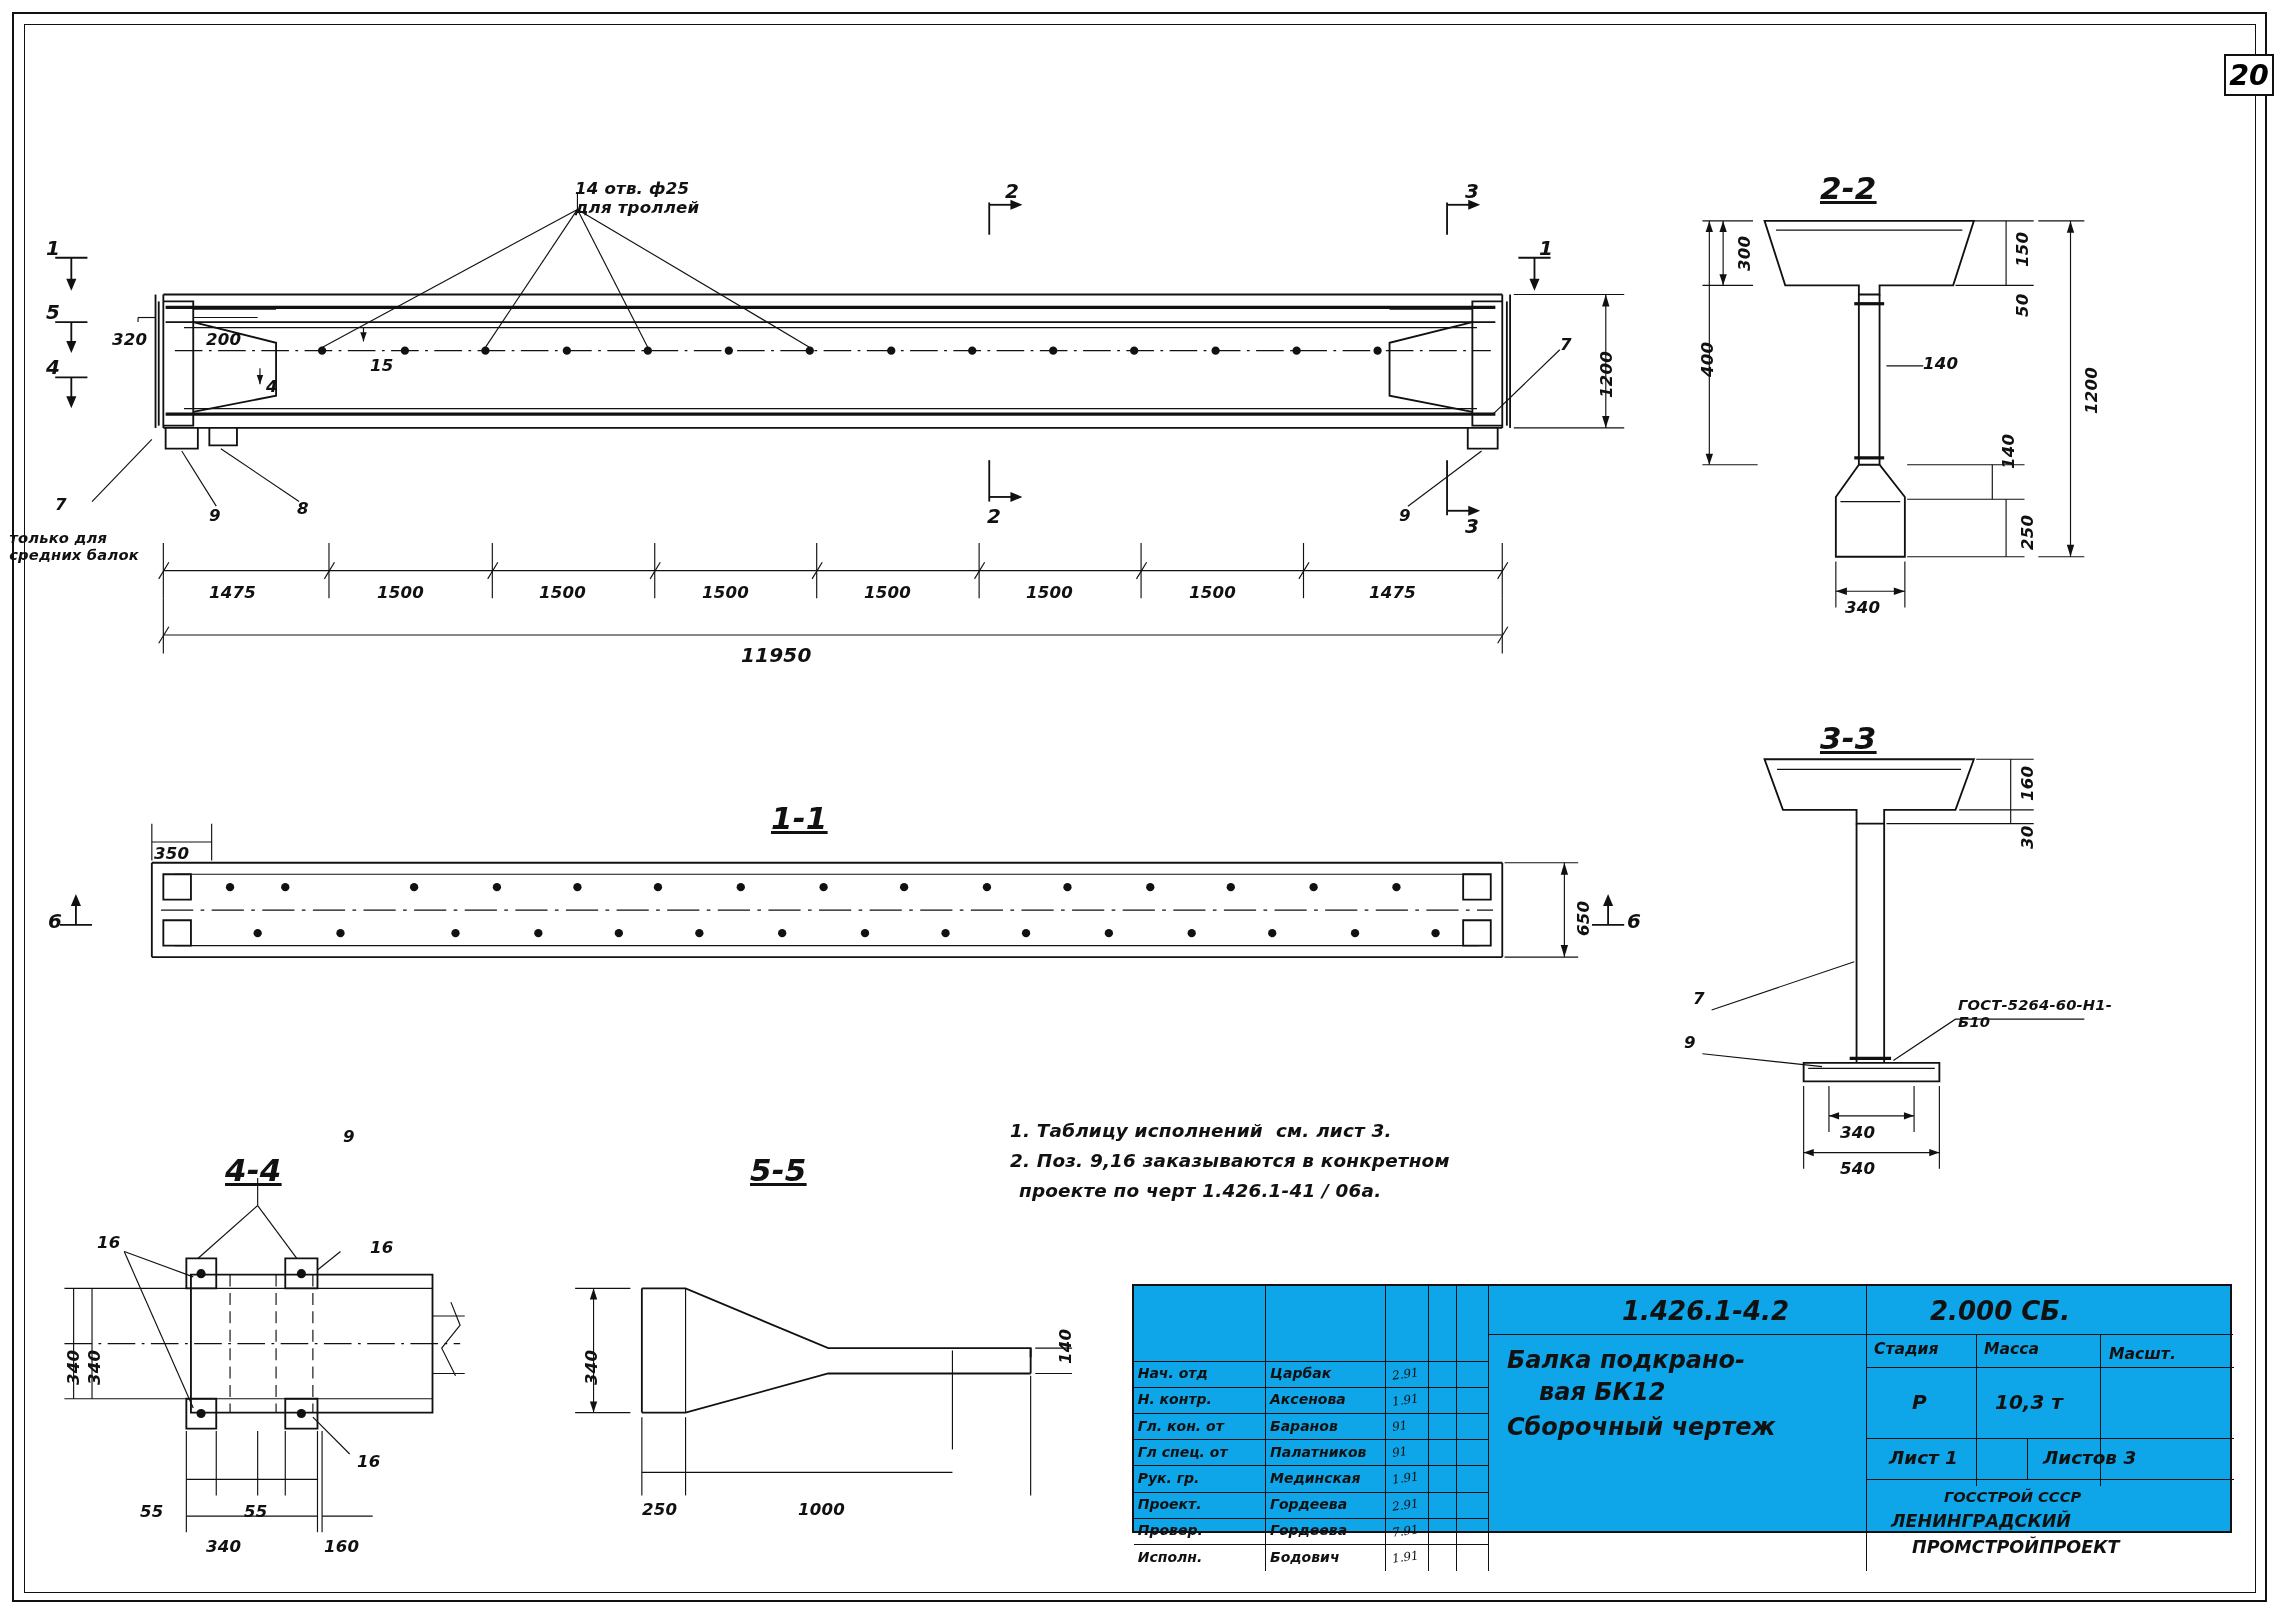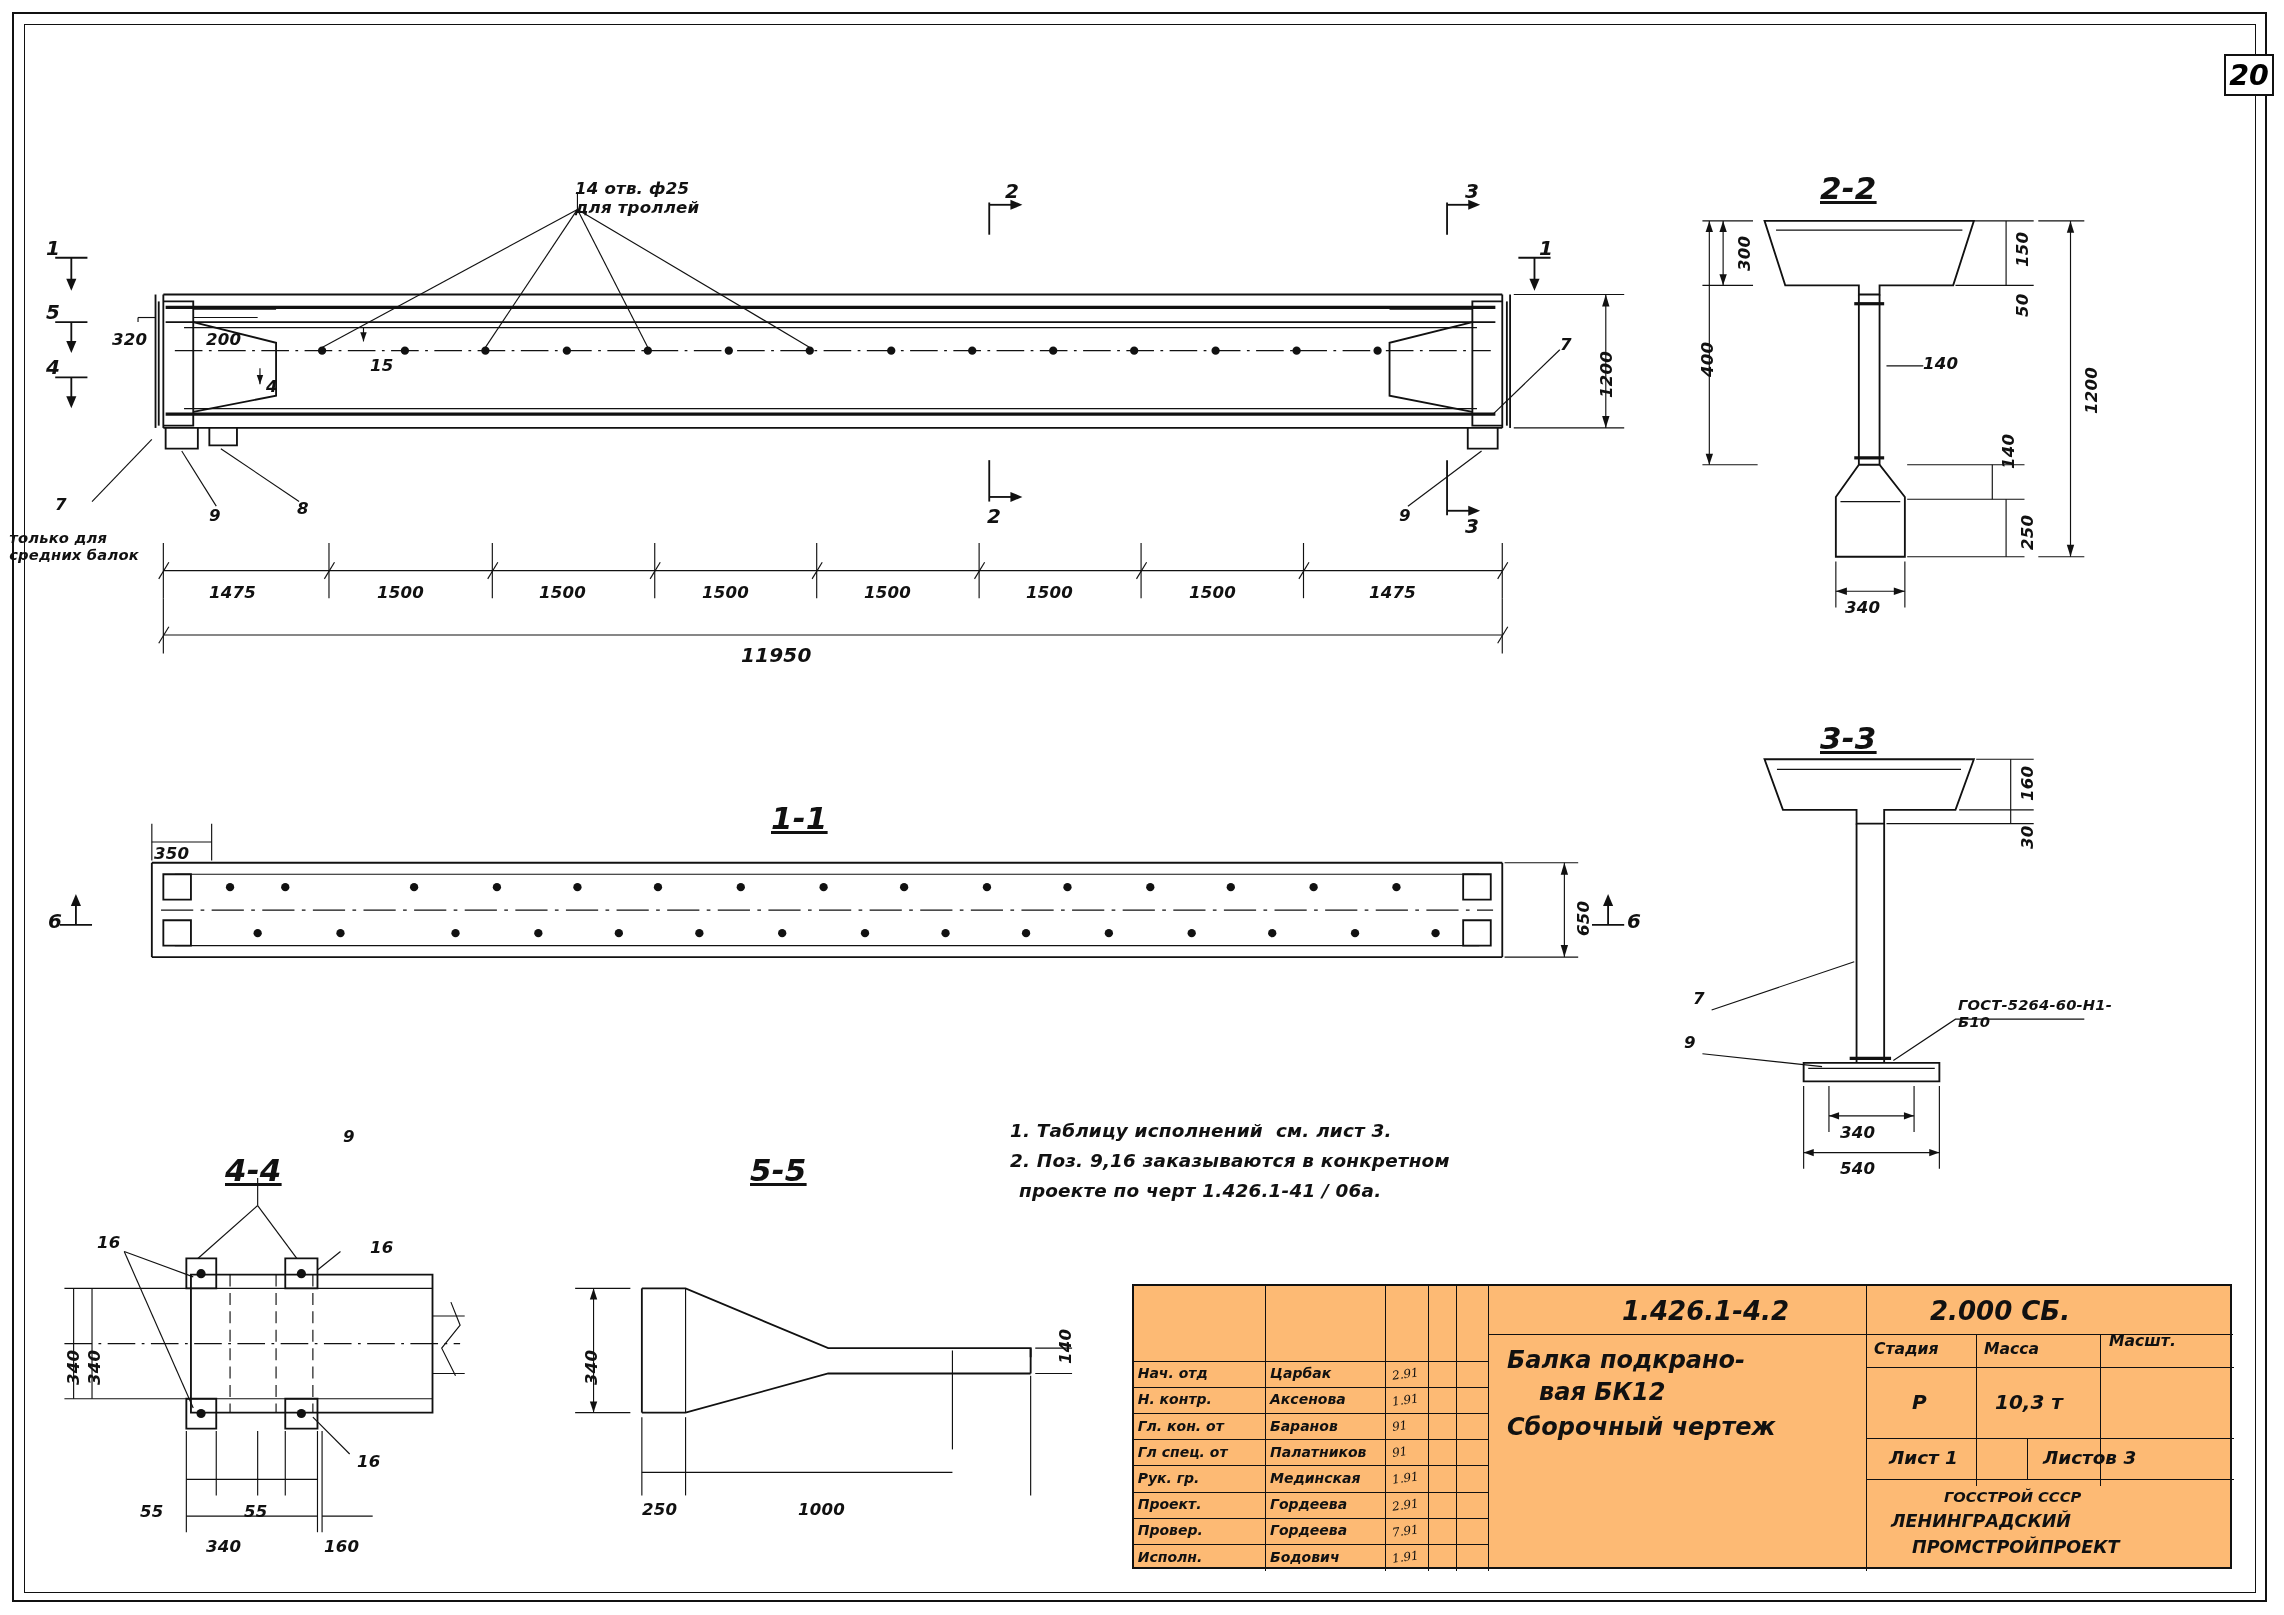--- a/index.html
+++ b/index.html
@@ -63,24 +63,24 @@
     font-family: "DejaVu Sans", sans-serif;
     background: #fff;
     z-index: 40;
   }
   
   #stamp {
     position: absolute;
     left: 1132px;
     top: 1284px;
     width: 1100px;
-    height: 285px;
+    height: 249px;
     border: 2.3px solid #111;
     box-sizing: border-box;
-    background: #fdba74;
+    background: #0ea5e9;
     z-index: 30;
   }
   #stamp .cell {
     position: absolute;
     box-sizing: border-box;
     font-style: italic;
     font-weight: bold;
     color: #111;
     font-family: "DejaVu Sans", sans-serif;
   }
@@ -561,21 +561,21 @@
     <div class="cell" style="left:373px; top:127px; font-size:24px;">Сборочный  чертеж</div>
 
     <div class="cell bt" style="left:732px; top:81px; width:368px; height:0;"></div>
     <div class="cell bt" style="left:732px; top:152px; width:368px; height:0;"></div>
     <div class="cell bt" style="left:732px; top:193px; width:368px; height:0;"></div>
     <div class="cell bl" style="left:842px; top:48px; width:0; height:152px;"></div>
     <div class="cell bl" style="left:966px; top:48px; width:0; height:152px;"></div>
 
     <div class="cell" style="left:740px; top:54px; font-size:15.6px;">Стадия</div>
     <div class="cell" style="left:850px; top:54px; font-size:15.6px;">Масса</div>
-    <div class="cell" style="left:975px; top:46px; font-size:15.6px;">Масшт.</div>
+    <div class="cell" style="left:975px; top:59px; font-size:15.6px;">Масшт.</div>
 
     <div class="cell" style="left:778px; top:104px; font-size:20px;">Р</div>
     <div class="cell" style="left:861px; top:104px; font-size:20px;">10,3 т</div>
     <div class="cell" style="left:989px; top:104px; font-size:20px;"></div>
 
     <div class="cell" style="left:755px; top:161px; font-size:18.4px;">Лист 1</div>
     <div class="cell bl" style="left:893px; top:152px; width:0; height:41px;"></div>
     <div class="cell" style="left:909px; top:161px; font-size:18.4px;">Листов 3</div>
 
     <div class="cell" style="left:810px; top:202px; font-size:14.7px;">ГОССТРОЙ СССР</div>

